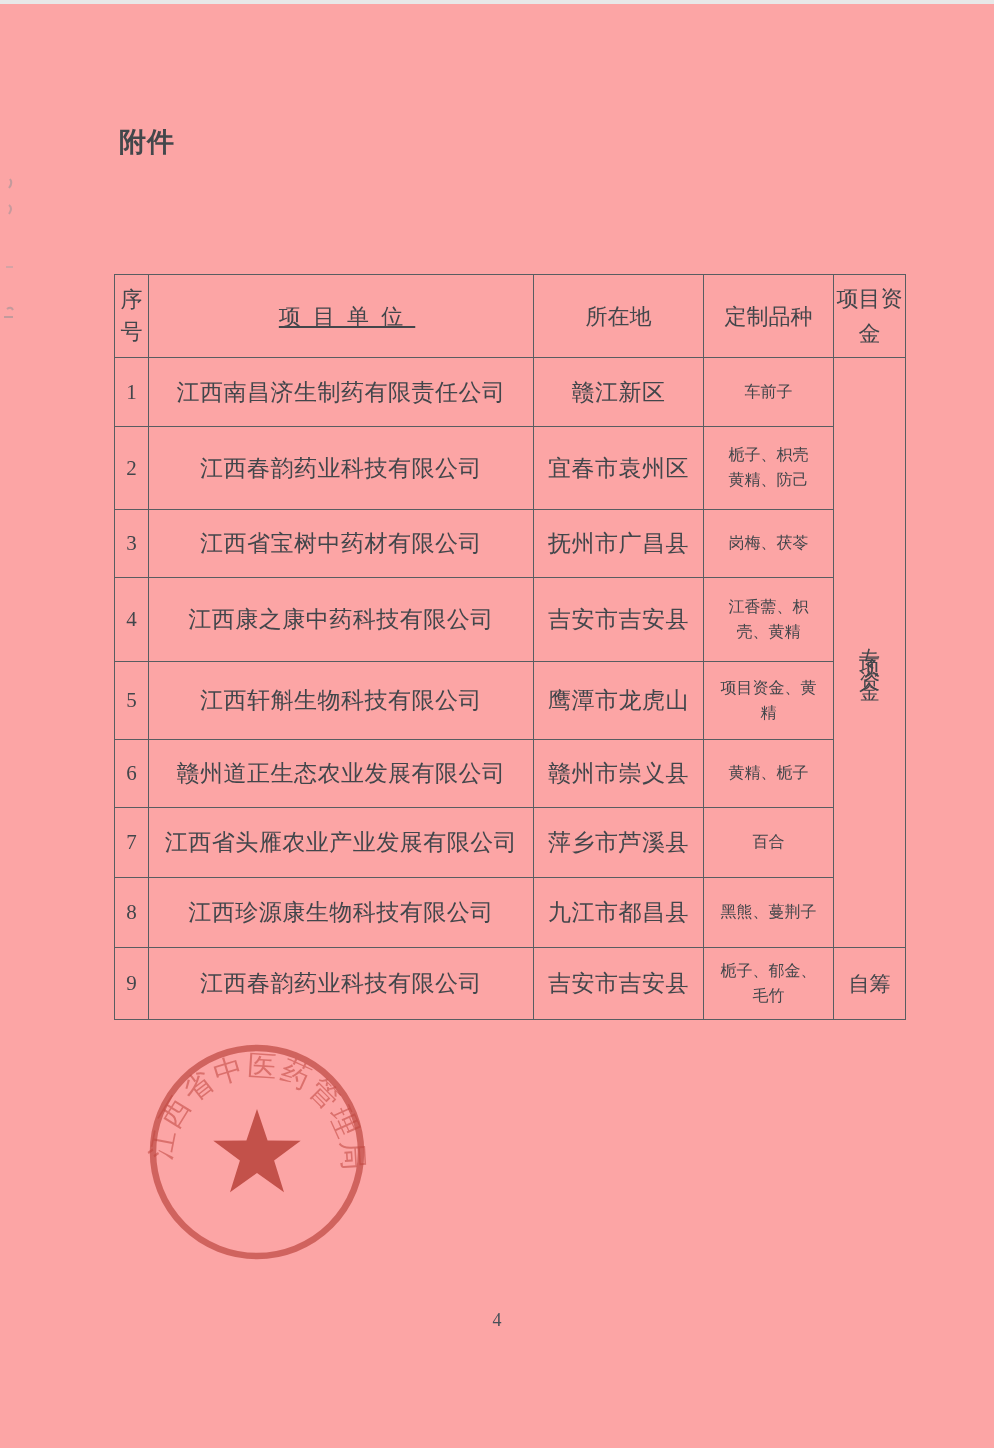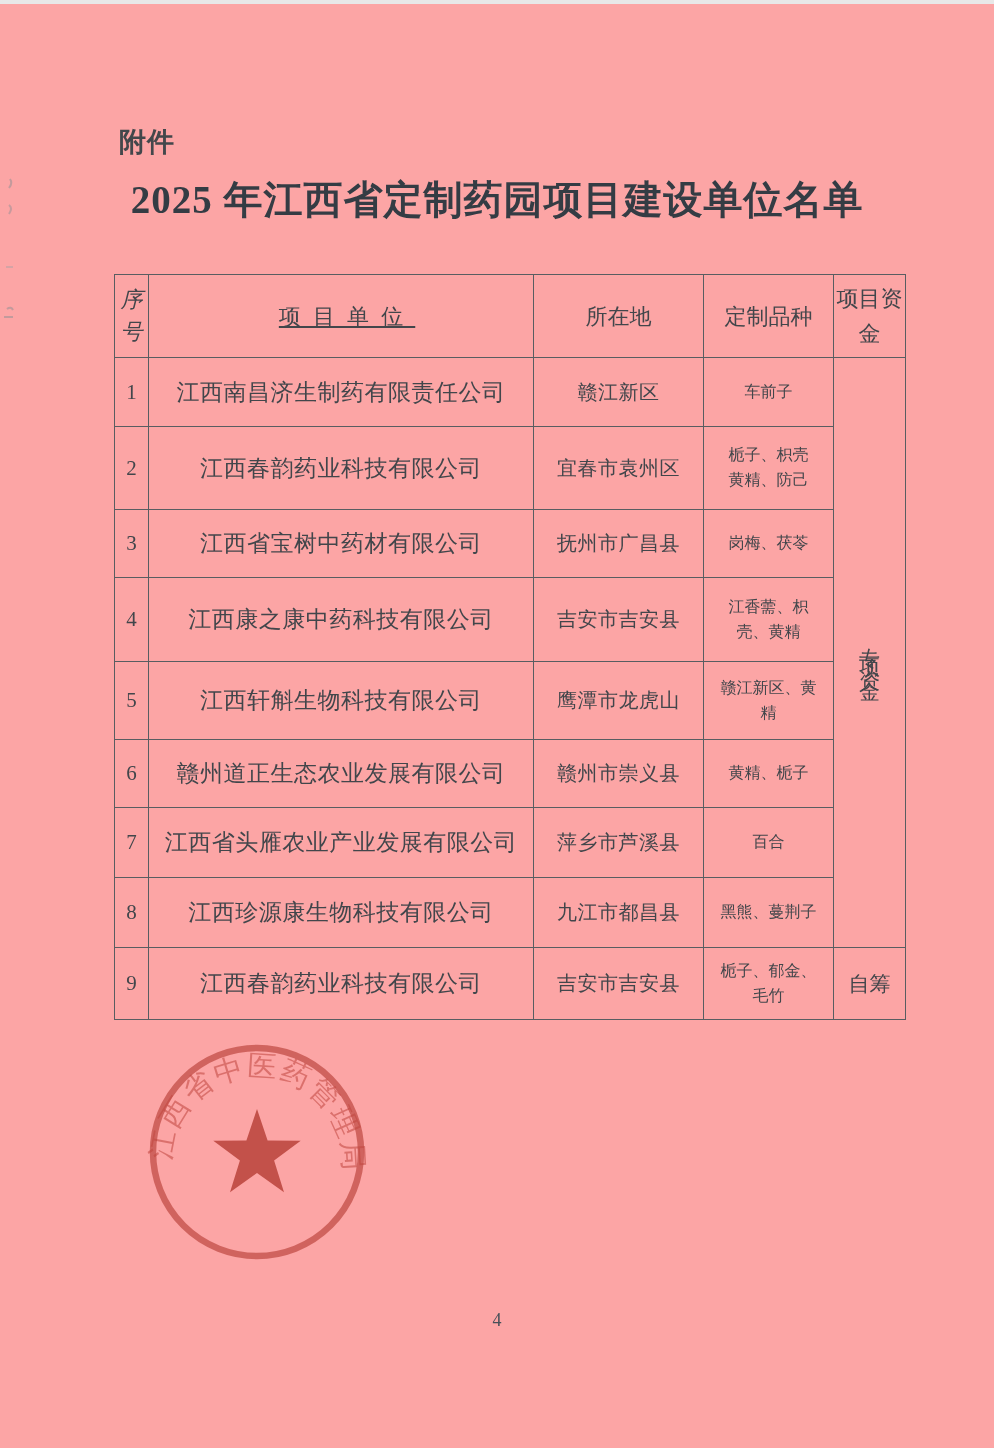--- a/index.html
+++ b/index.html
@@ -38,26 +38,26 @@
   tbody tr.r1{height:69px;}
   tbody tr.r2{height:83px;}
   tbody tr.r3{height:68px;}
   tbody tr.r4{height:84px;}
   tbody tr.r5{height:78px;}
   tbody tr.r6{height:68px;}
   tbody tr.r7{height:70px;}
   tbody tr.r8{height:70px;}
   tbody tr.r9{height:72px;}
   th{font-size:22px;line-height:1.5;}
-  th.h-index{line-height:1.45;padding:0 4px;font-style:italic;}
+  th.h-index{line-height:1.45;padding:0 4px;}
   th.h-unit{letter-spacing:0.55em;text-indent:0.55em;text-decoration:underline;}
   th.h-funding{padding:0 10px;line-height:1.6;}
   td.idx{font-size:21px;color:#4a4e53;}
   td.unit{text-align:left;padding-left:14px;font-size:23px;letter-spacing:0.5px;font-family:Liberation Mono, monospace;}
-  td.loc{font-size:20px;letter-spacing:0.5px;}
+  td.loc{font-size:23px;letter-spacing:0.5px;}
   td.var{font-size:16px;line-height:1.55;white-space:pre-line;}
   td.fund{font-size:21px;}
   .vert{
     writing-mode:vertical-lr;
     text-orientation:upright;
     letter-spacing:11px;
     margin:0 auto;
     font-size:21px;
     color:#42464b;
   }
@@ -79,21 +79,20 @@
 
   <svg class="edge-artifacts" viewBox="0 0 30 170">
     <path d="M10 10 q3 4 -1 9" stroke="#8a8f94" stroke-width="2" fill="none" opacity="0.5"></path>
     <path d="M9 36 q4 3 0 9" stroke="#8a8f94" stroke-width="2" fill="none" opacity="0.45"></path>
     <path d="M6 98 h7" stroke="#9aa0a4" stroke-width="2" fill="none" opacity="0.4"></path>
     <path d="M7 140 q4 -3 6 1 M4 148 h9" stroke="#8a8f94" stroke-width="2" fill="none" opacity="0.5"></path>
   </svg>
 
   <div class="attachment">附件</div>
 
-  <h1 class="doc-title">2025 年江西省定制药园项目建设单位名单</h1>
 
   <table class="projects">
     <colgroup>
       <col style="width:34px">
         <col style="width:385px">
         <col style="width:170px">
         <col style="width:130px">
         <col style="width:72px">
     </colgroup>
     <thead>
@@ -132,21 +131,21 @@
         <td class="idx">4</td>
         <td class="unit">江西康之康中药科技有限公司</td>
         <td class="loc">吉安市吉安县</td>
         <td class="var">江香薷、枳
 壳、黄精</td>
       </tr>
       <tr class="r5">
         <td class="idx">5</td>
         <td class="unit">江西轩斛生物科技有限公司</td>
         <td class="loc">鹰潭市龙虎山</td>
-        <td class="var">赣江新区、黄
+        <td class="var">项目资金、黄
 精</td>
       </tr>
       <tr class="r6">
         <td class="idx">6</td>
         <td class="unit">赣州道正生态农业发展有限公司</td>
         <td class="loc">赣州市崇义县</td>
         <td class="var">黄精、栀子</td>
       </tr>
       <tr class="r7">
         <td class="idx">7</td>

